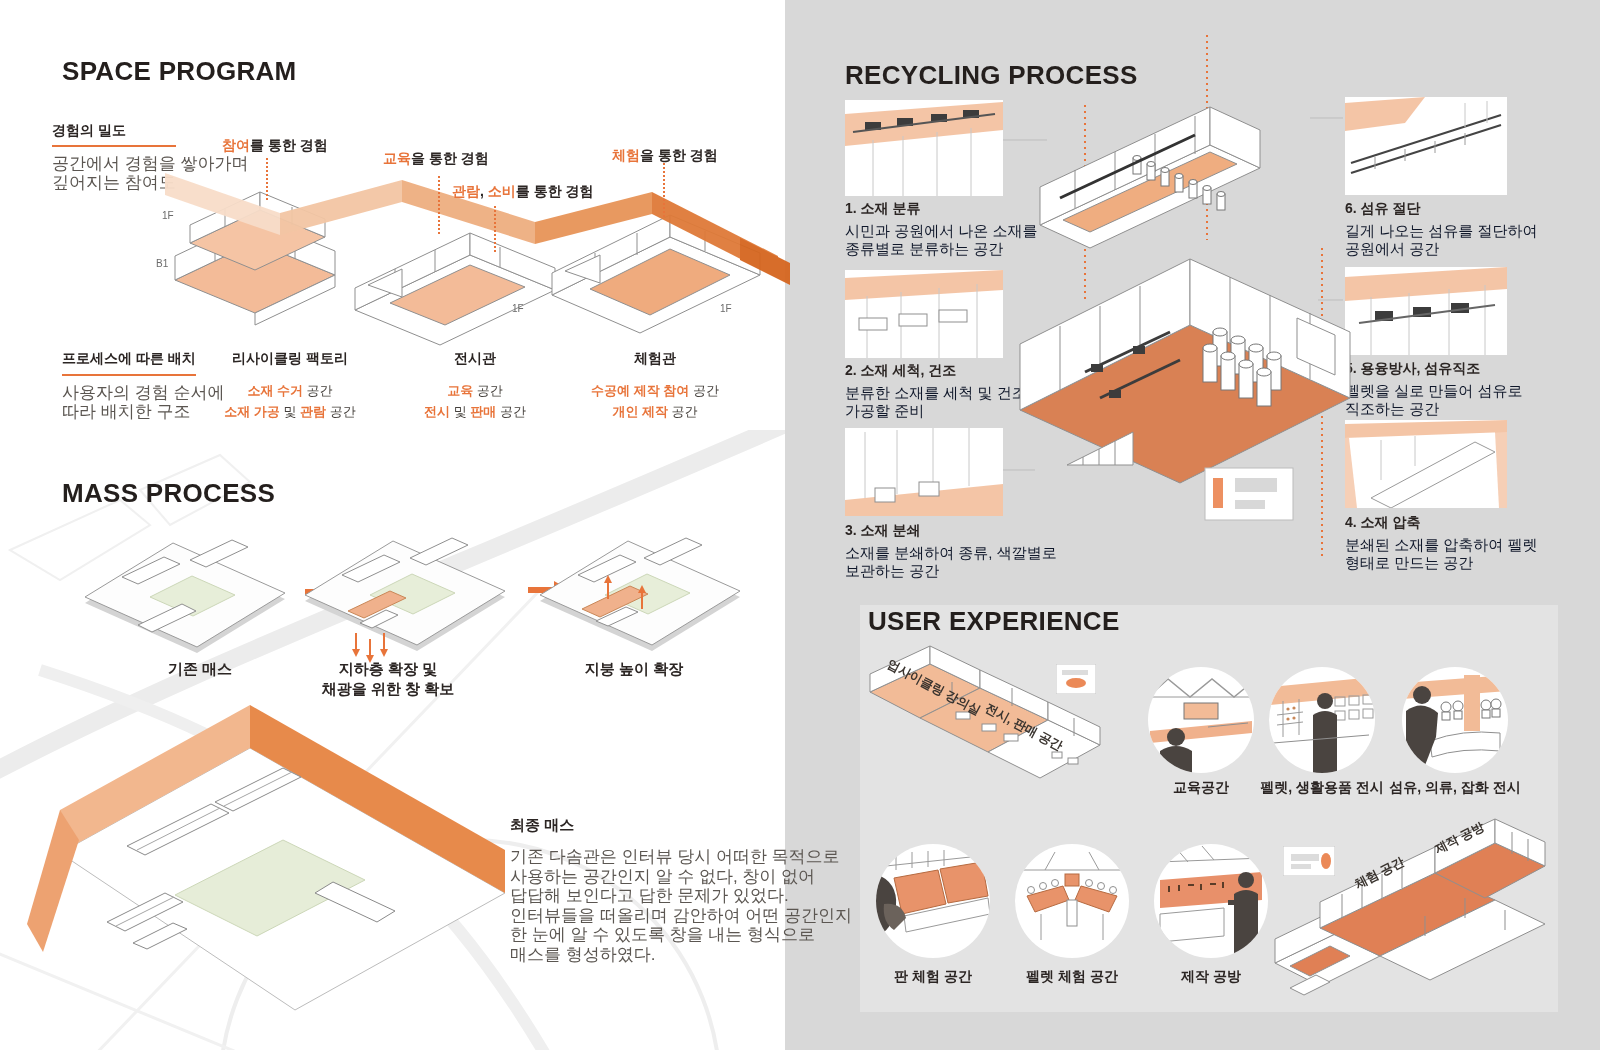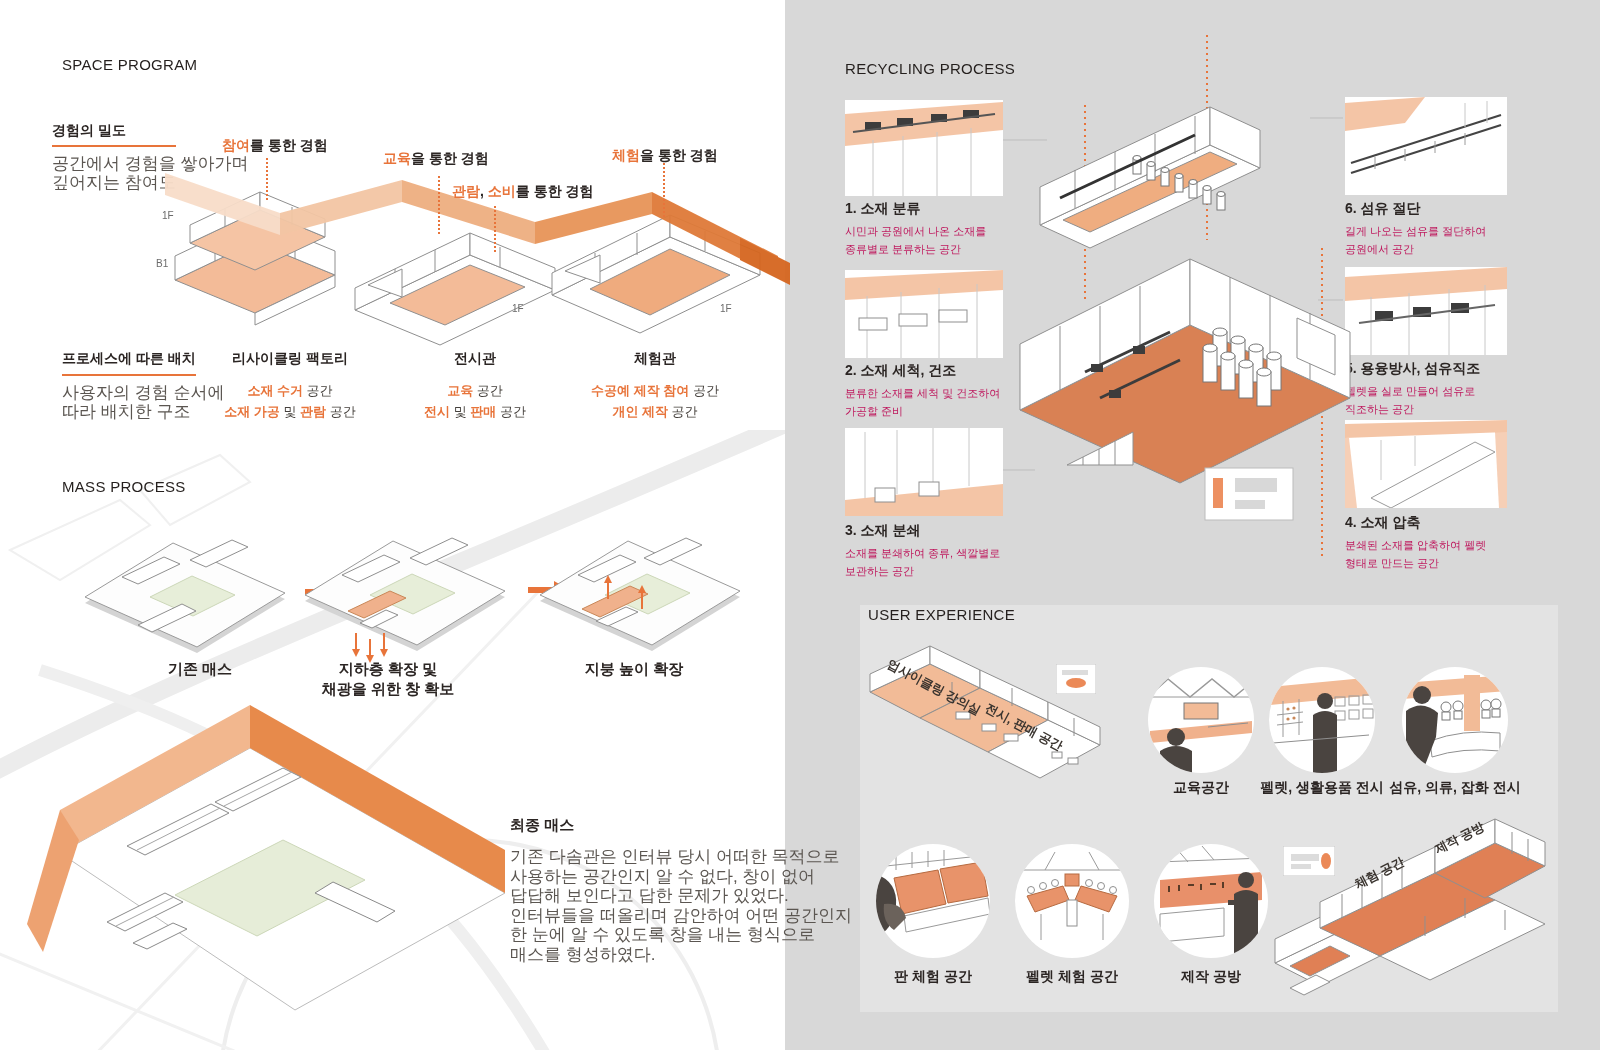--- a/index.html
+++ b/index.html
@@ -1,32 +1,32 @@
 <!DOCTYPE html>
 <html><head>
 <meta charset="utf-8">
 <style>
   html,body{margin:0;padding:0}
   body{width:1600px;height:1050px;position:relative;background:#fff;overflow:hidden;
        font-family:"Liberation Sans",sans-serif;color:#2b2523}
   .abs{position:absolute}
-  .h1{font-size:15px;font-weight:400;color:#241f1d;letter-spacing:.3px}
+  .h1{font-size:26px;font-weight:700;color:#241f1d;letter-spacing:.3px}
   .sub-h{font-size:14px;font-weight:700;color:#2b2523}
   .dim{font-size:17px;color:#5b5651;line-height:19px}
   .acc{color:#E8743A;font-weight:700}
   .plain{color:#45403c}
   .exp-label{font-size:14px;font-weight:700;color:#2b2523;white-space:nowrap}
   .dotv{width:0;border-left:2px dotted #E8743A}
   .u-orange{height:0;border-top:2px solid #E8743A}
   .col{ text-align:center }
   .col .line{font-size:13px;line-height:21px;color:#45403c}
   .step-label{font-size:15px;font-weight:700;color:#2b2523;text-align:center;white-space:nowrap}
   .thumb{background:#fff}
   .rc-title{font-size:14px;font-weight:700;color:#2b2523;white-space:nowrap}
-  .rc-desc{font-size:11px;color:#be185d;line-height:18px;white-space:nowrap}
+  .rc-desc{font-size:15px;color:#0f172a;line-height:18px;white-space:nowrap}
   .circ-label{font-size:14px;font-weight:700;color:#2b2523;text-align:left;white-space:nowrap;transform:translateX(-50%)}
   .axon-label{font-size:12.5px;font-weight:700;color:#3a342f;white-space:nowrap}
   svg{display:block}
 </style>
 </head>
 <body>
 
 <div class="abs" style="left:0;top:430px">
   <svg width="800" height="620">
     <path d="M -40 360 C 180 240, 430 150, 840 -30" stroke="#ececec" stroke-width="18" fill="none"></path>

